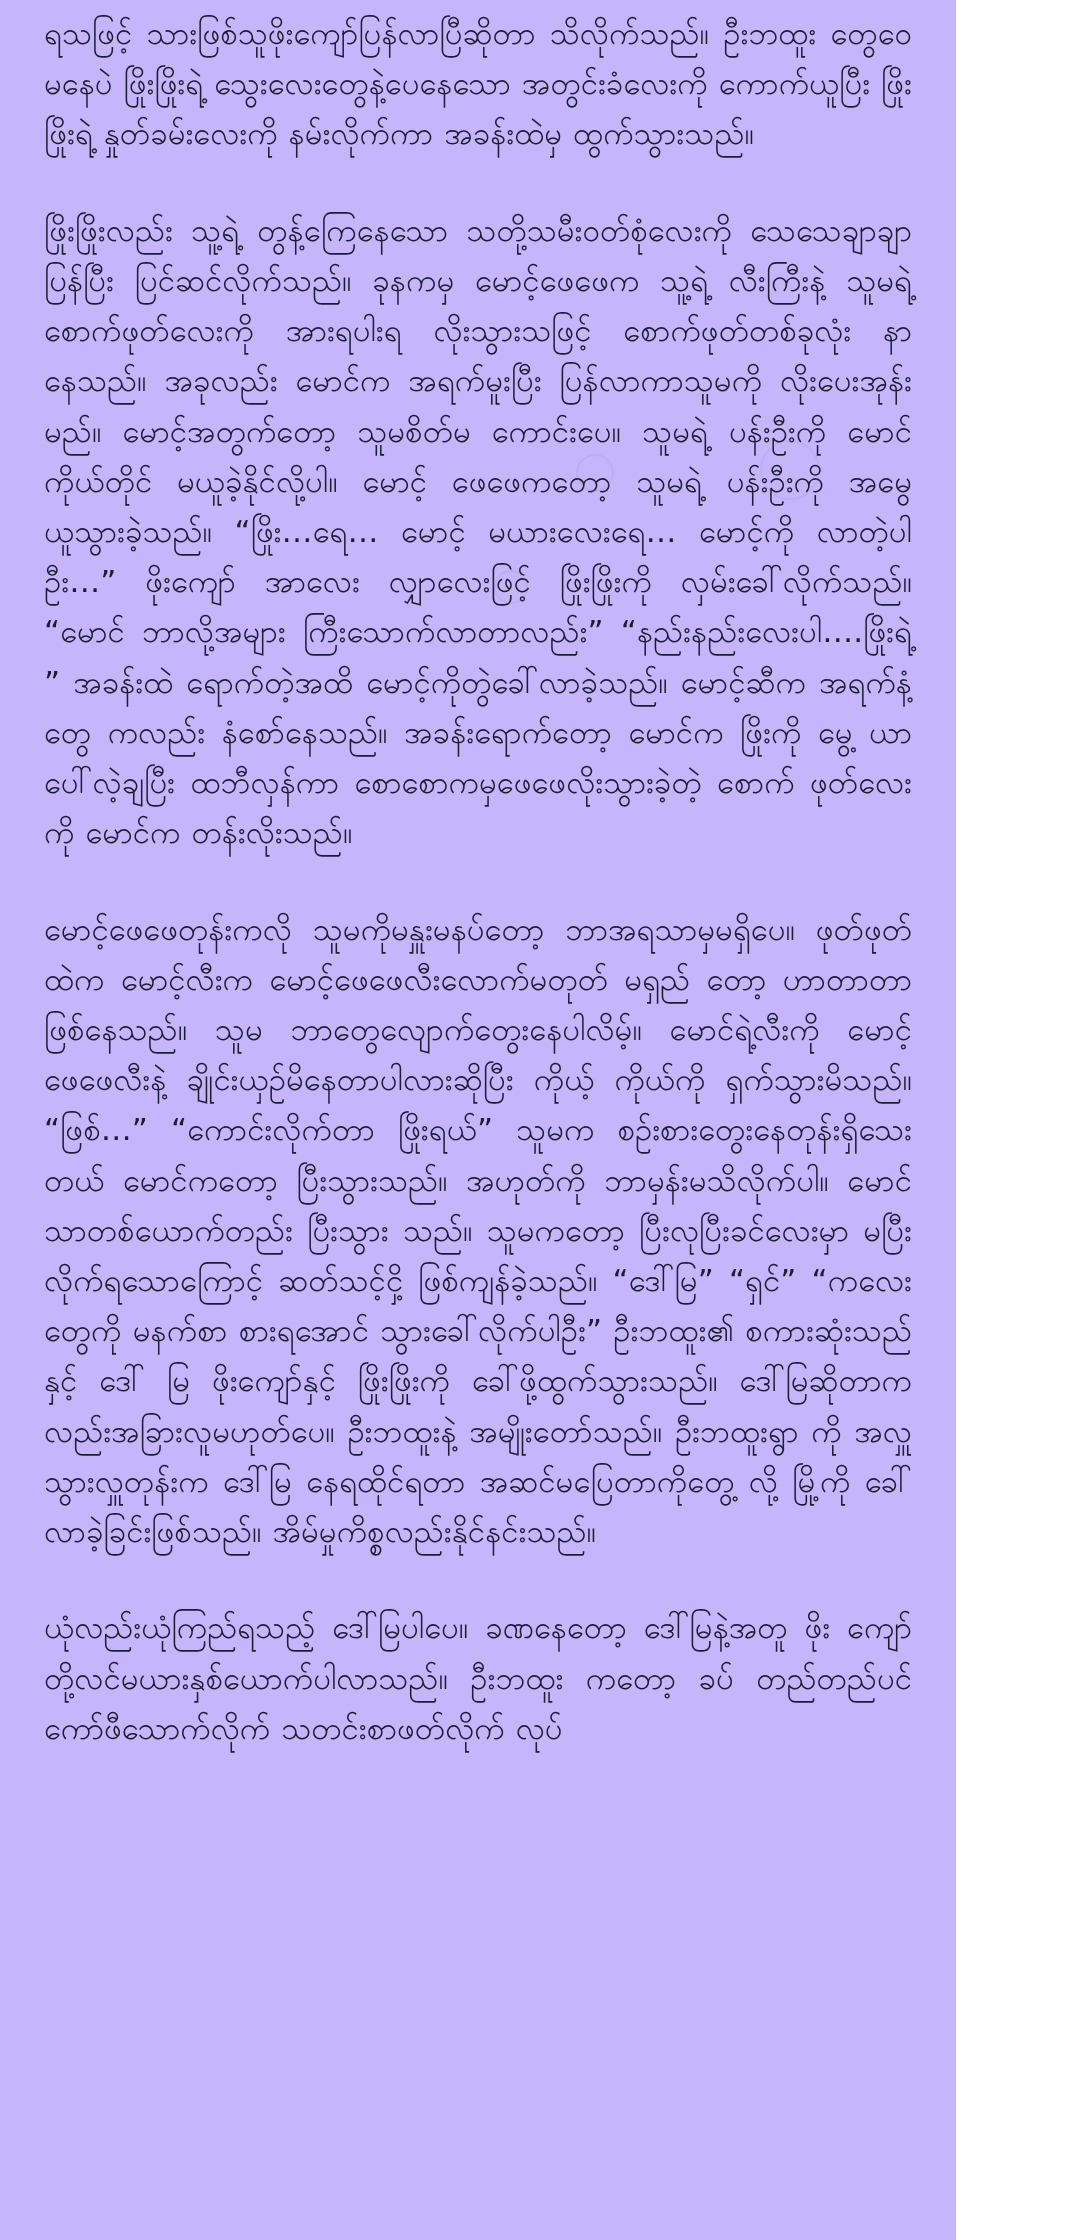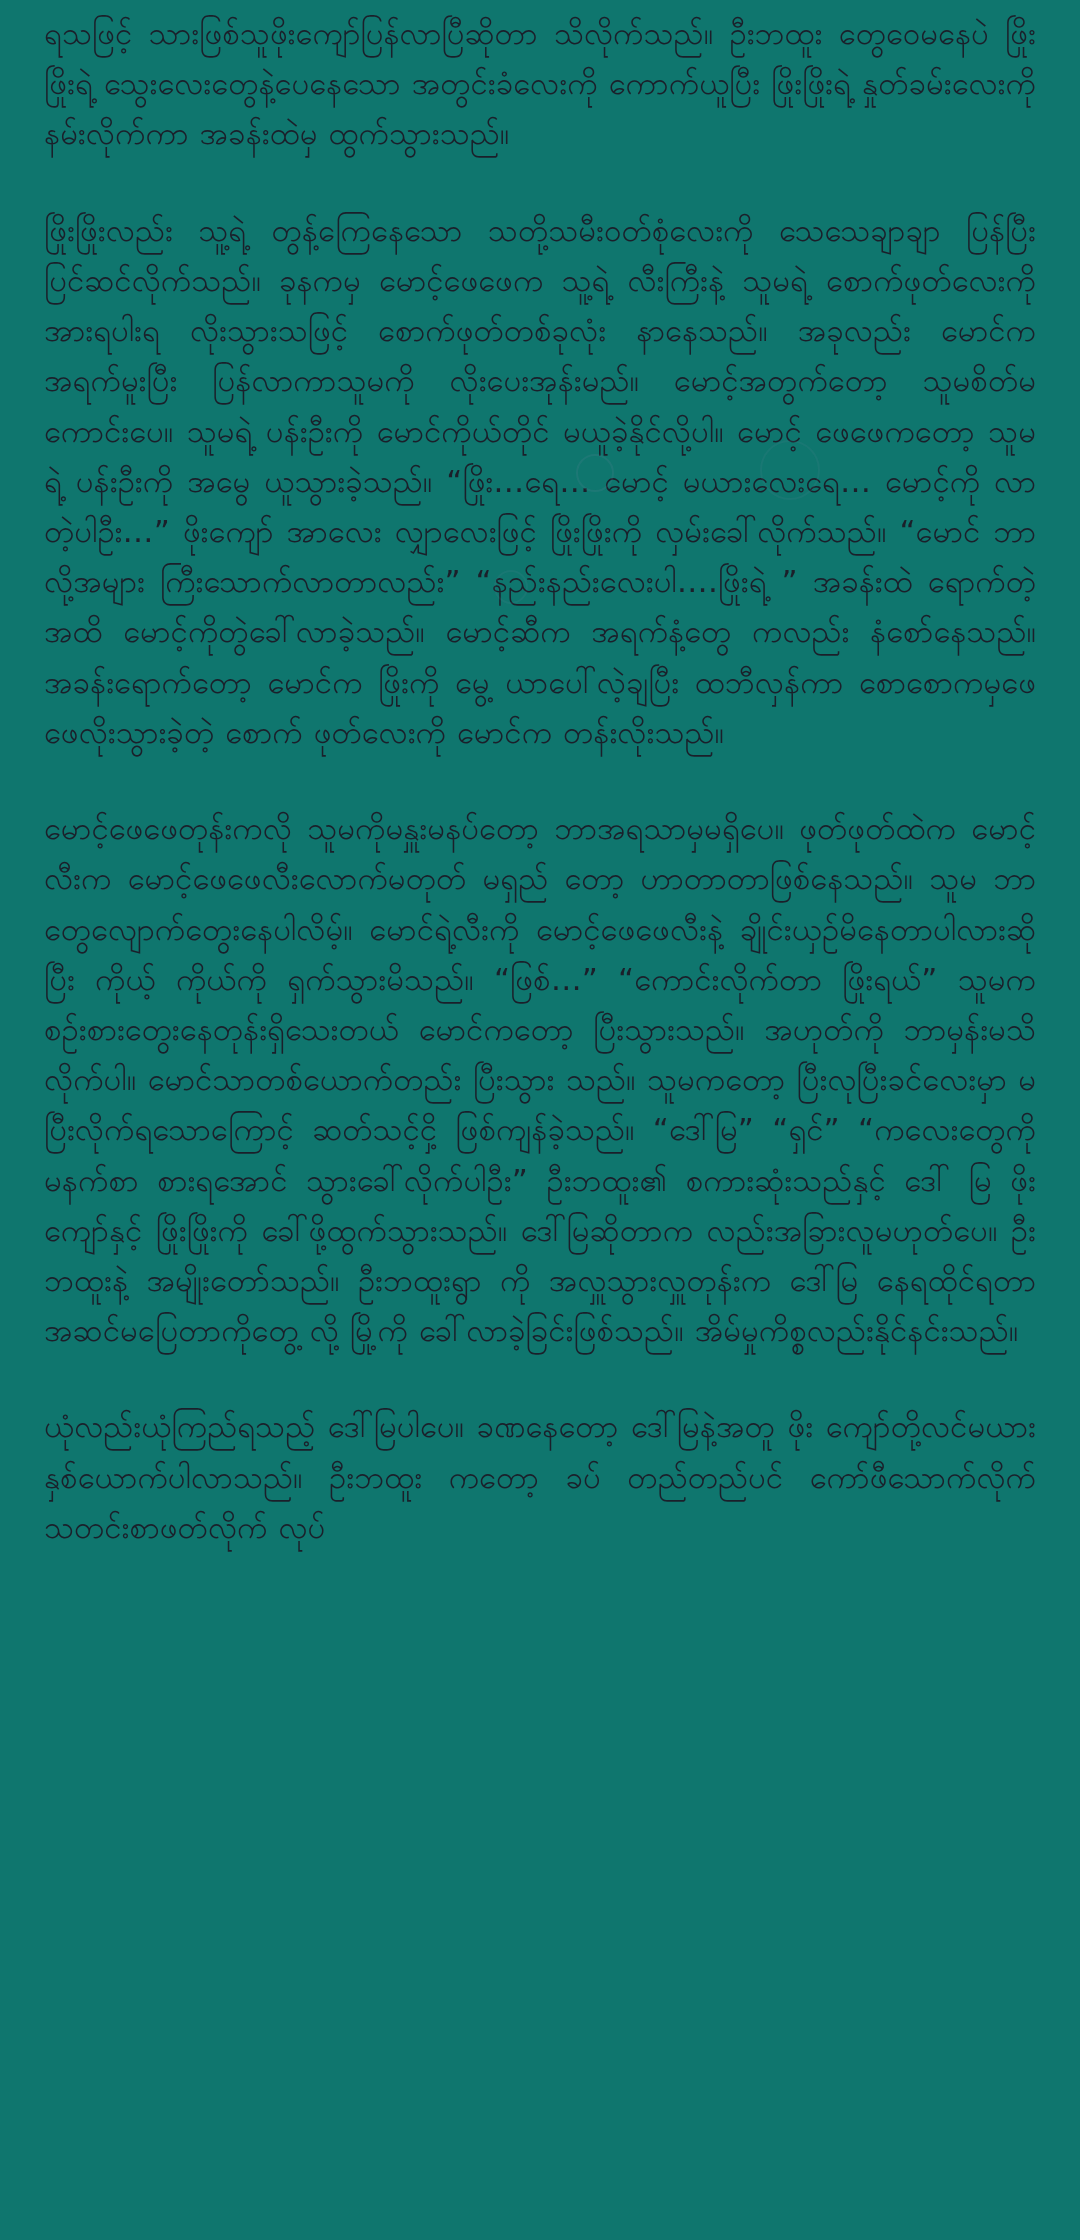--- a/index.html
+++ b/index.html
@@ -7,25 +7,25 @@
     padding: 0;
     background: #ffffff;
   }
   body {
     width: 1080px;
     min-height: 2240px;
     font-family: "DejaVu Sans", "Liberation Sans", sans-serif;
     color: #1b1f2a;
   }
   .page {
-    width: 1080px;
+    width: 956px;
     min-height: 2240px;
     box-sizing: border-box;
     padding: 14px 44px 49px 44px;
-    background: #0f766e;
+    background: #c4b5fd;
     position: relative;
     overflow: hidden;
   }
   .reader-body {
     display: block;
   }
   .para {
     font-size: 31px;
     line-height: 1.62;
     text-align: justify;

